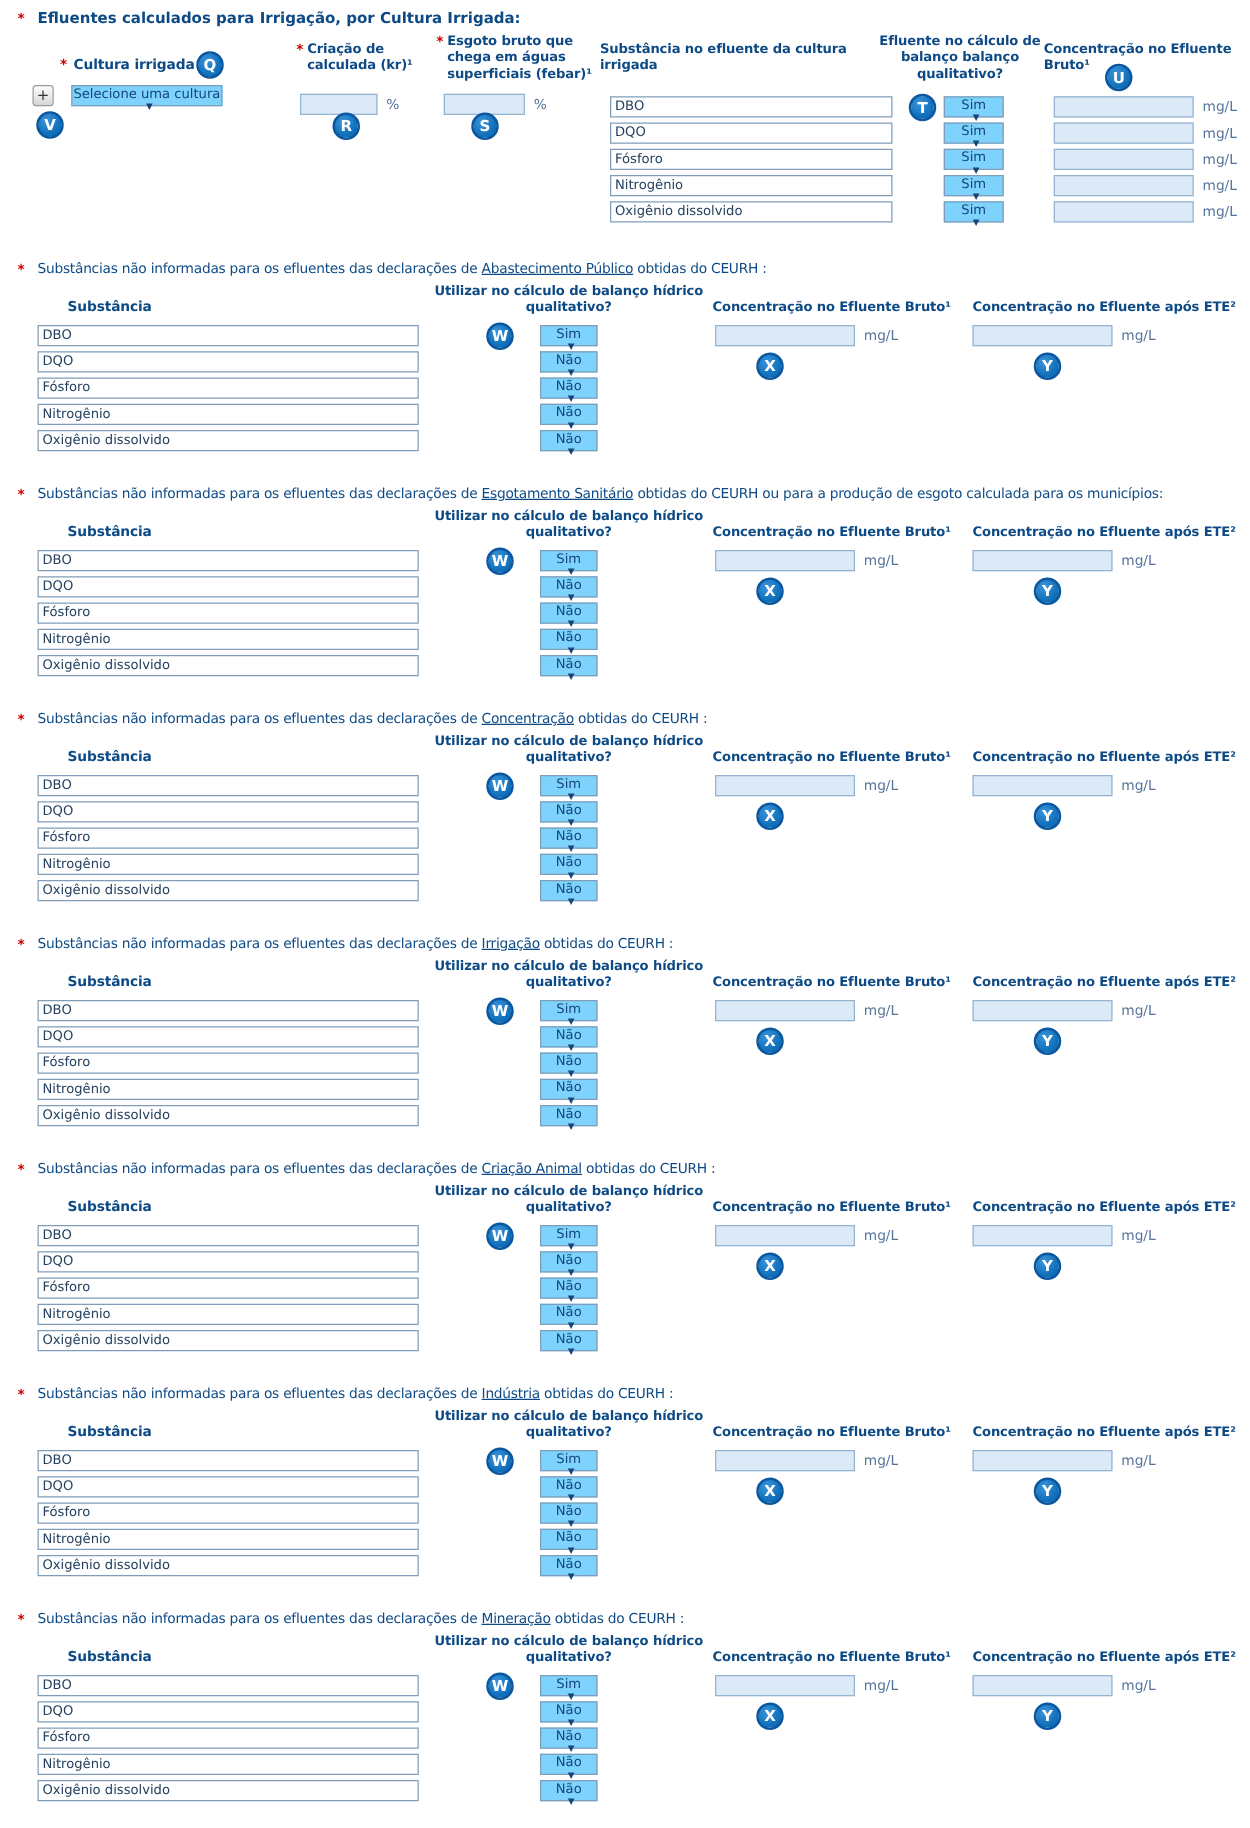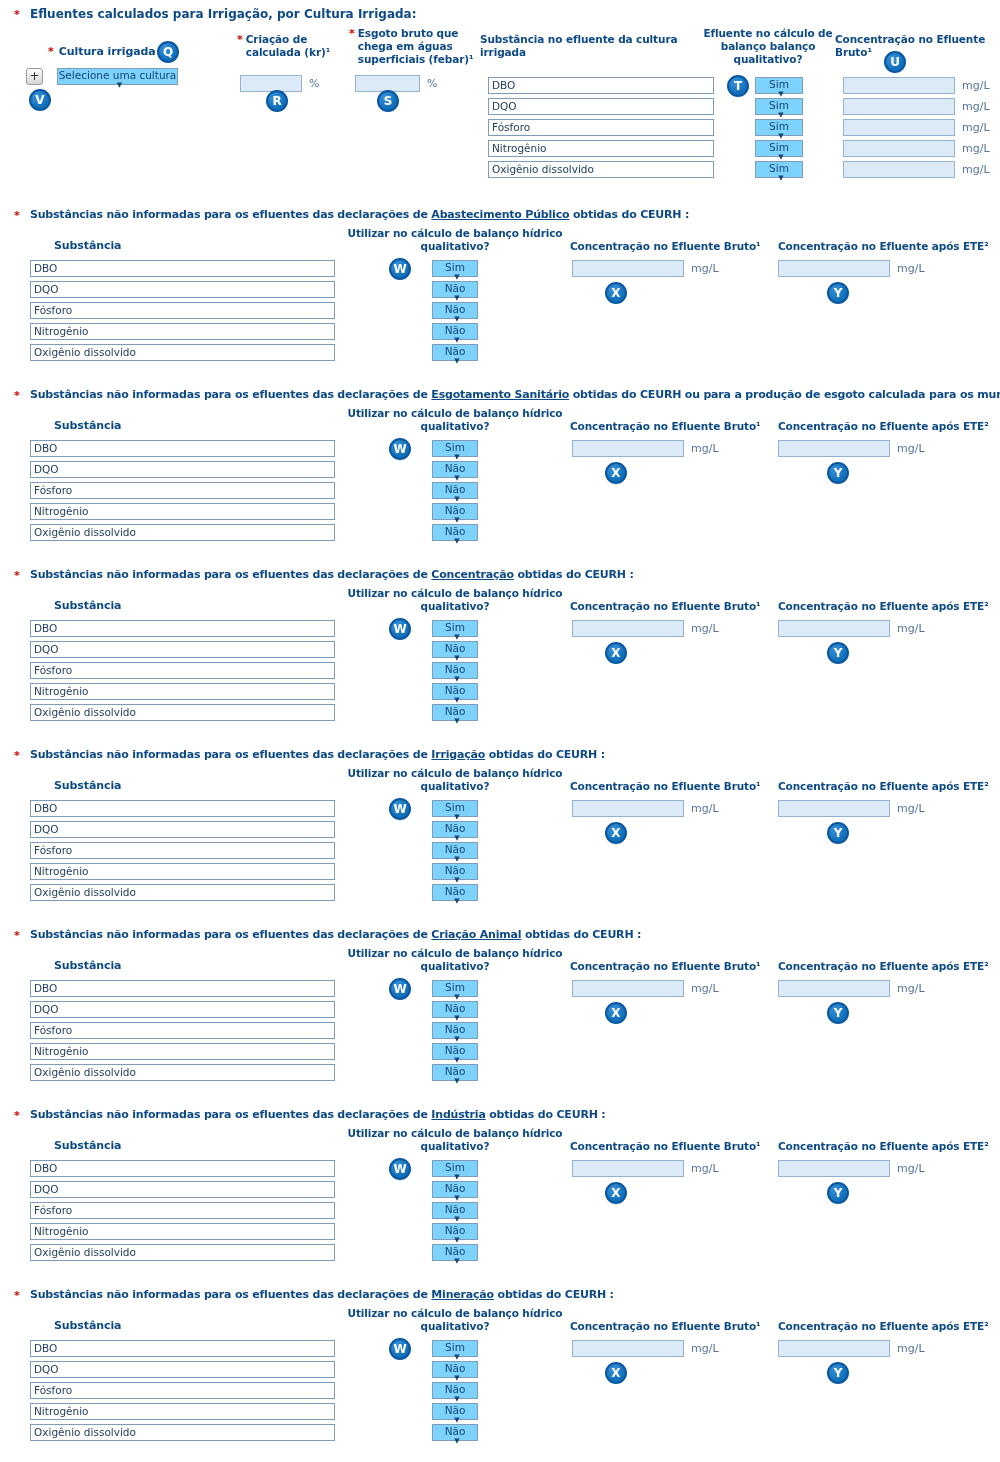--- a/index.html
+++ b/index.html
@@ -2,21 +2,21 @@
 <html><head>
 <meta charset="utf-8">
 <style>
   html,body{margin:0;padding:0;background:#fff;}
   body{font-family:"DejaVu Sans",sans-serif;}
   .page{position:relative;width:1000px;}
   .abs{position:absolute;}
   .nowrap{white-space:nowrap;}
   .req{color:#cc0000;font-weight:bold;font-size:11px;}
   .page-title{color:#0d4a85;font-weight:bold;font-size:12px;white-space:nowrap;}
-  .sec-title-text{color:#0d4a85;font-weight:bold;font-size:11px;letter-spacing:-0.2px;white-space:nowrap;}
+  .sec-title-text{color:#0d4a85;font-weight:normal;font-size:11px;letter-spacing:-0.2px;white-space:nowrap;}
   .sec-title-text .link{text-decoration:underline;}
   .hdr{color:#0d4a85;font-weight:bold;font-size:10.5px;line-height:13px;letter-spacing:-0.1px;}
   .center{text-align:center;}
   .rows{display:flex;flex-direction:column;gap:4px;}
   .sub-box{background:#fff;border:1px solid #7f9db9;height:17px;box-sizing:border-box;
            font-size:10.5px;color:#24405e;padding:1px 3px;line-height:13px;overflow:hidden;white-space:nowrap;}
   .top-area .sub-box{width:226px;}
   .decl .sub-box{width:305px;}
   .sel{display:flex;align-items:center;justify-content:space-between;background:#7dd3fc;
        border:1px solid #7f9db9;height:17px;box-sizing:border-box;font-size:10.5px;

